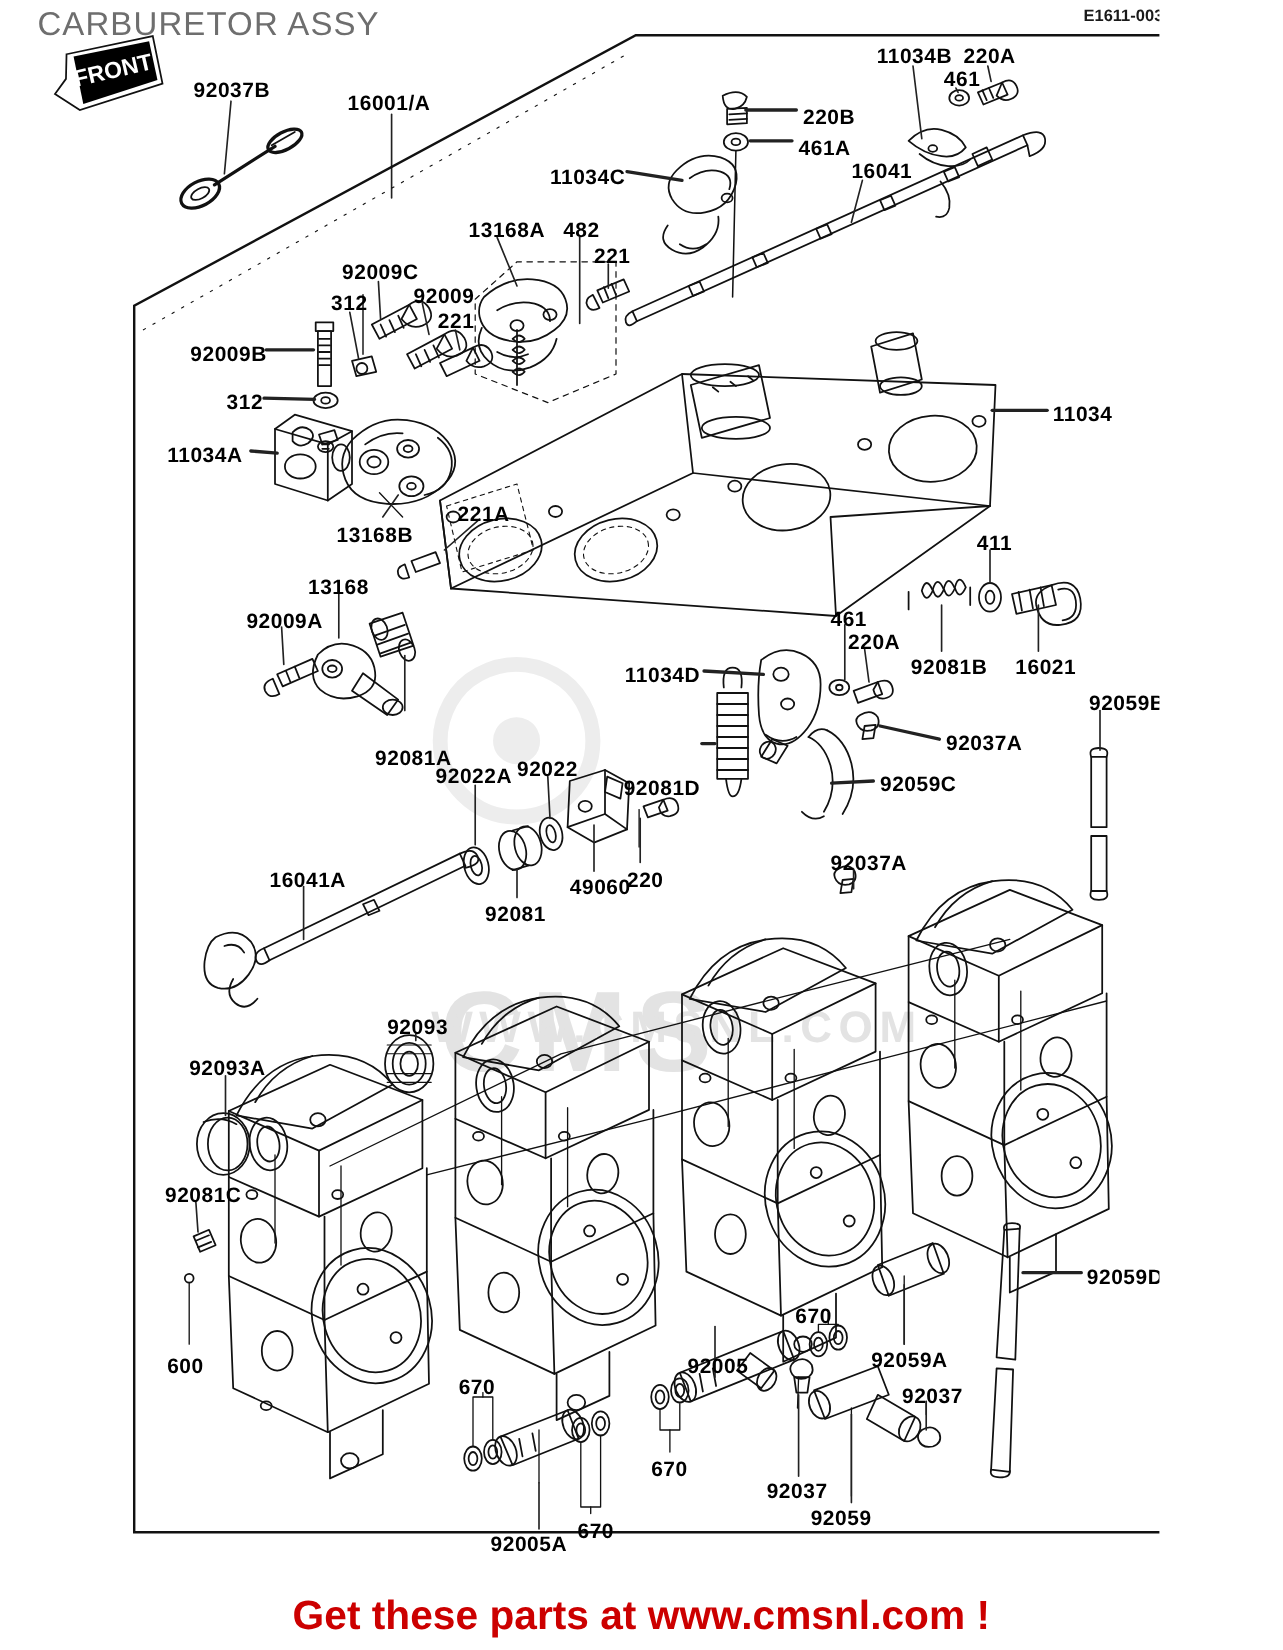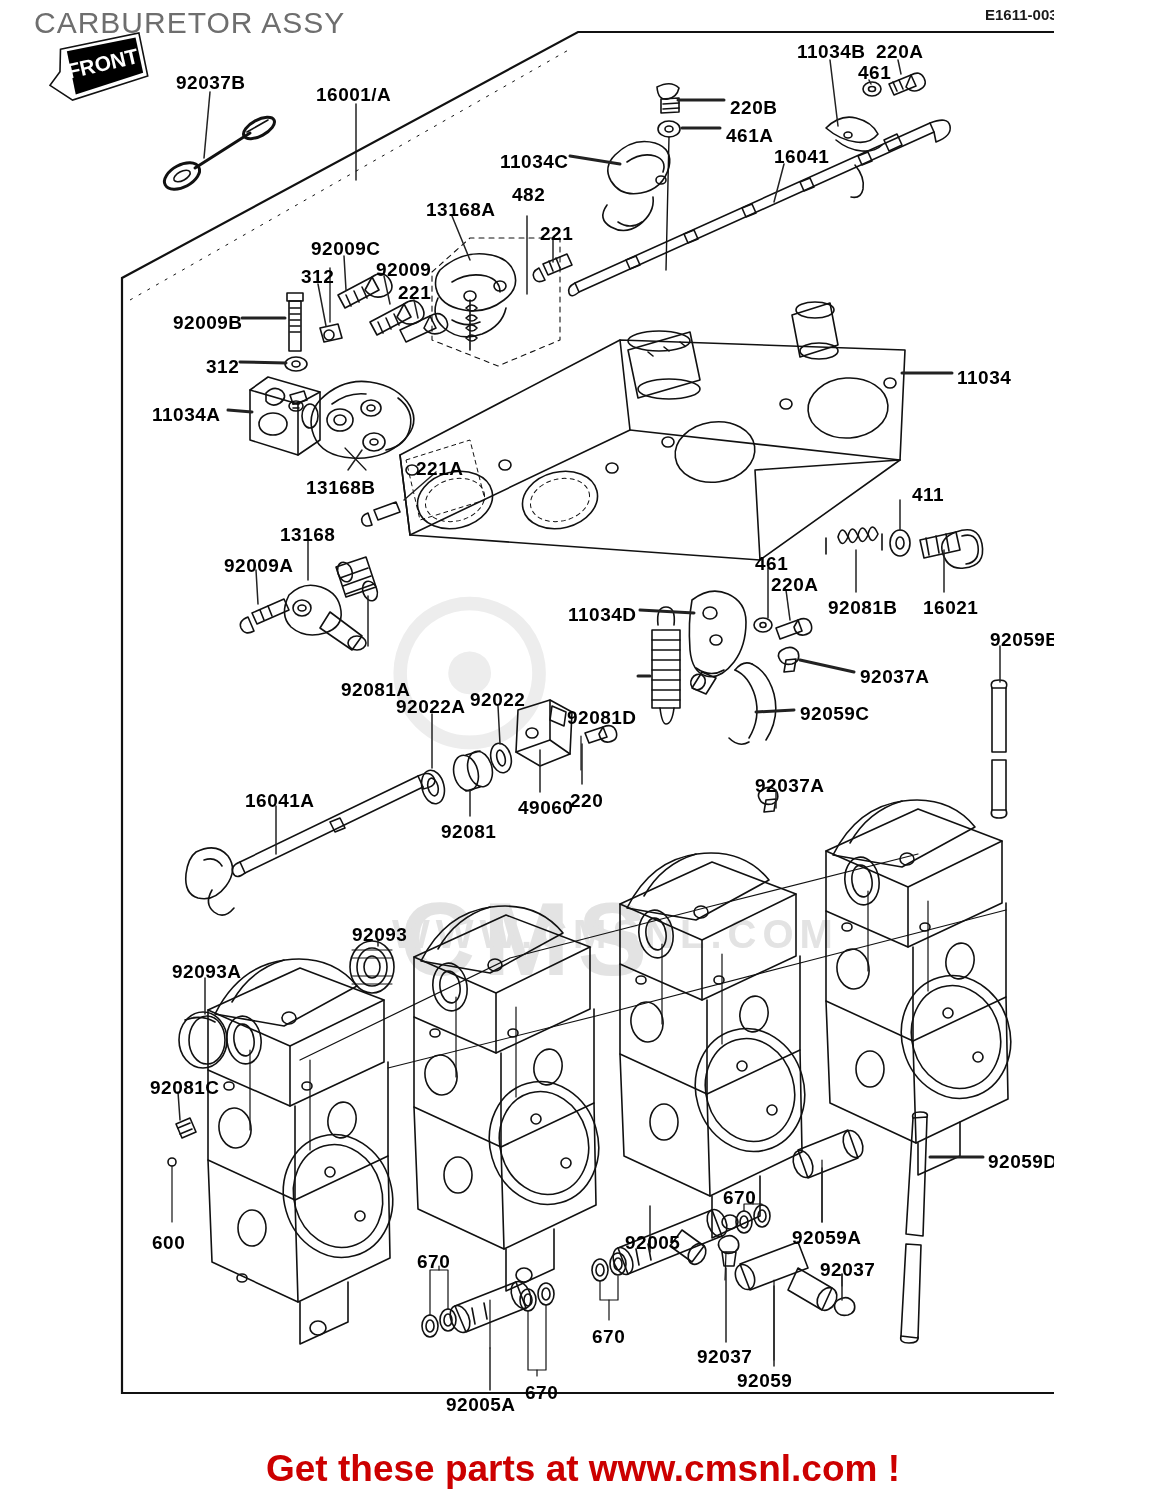--- a/index.html
+++ b/index.html
@@ -716,33 +716,33 @@
     <div class="plabel" style="left:176px; top:73px;">92037B</div>
     <div class="plabel" style="left:316px; top:85px;">16001/A</div>
     <div class="plabel" style="left:797px; top:42px;">11034B</div>
     <div class="plabel" style="left:876px; top:42px;">220A</div>
     <div class="plabel" style="left:858px; top:63px;">461</div>
     <div class="plabel" style="left:730px; top:98px;">220B</div>
     <div class="plabel" style="left:726px; top:126px;">461A</div>
     <div class="plabel" style="left:500px; top:152px;">11034C</div>
     <div class="plabel" style="left:763px; top:147px;margin-left:11px;">16041</div>
     <div class="plabel" style="left:426px; top:200px;">13168A</div>
-    <div class="plabel" style="left:512px; top:185px;">482</div>
+    <div class="plabel" style="left:512px; top:200px;">482</div>
     <div class="plabel" style="left:540px; top:224px;">221</div>
     <div class="plabel" style="left:311px; top:239px;">92009C</div>
     <div class="plabel" style="left:301px; top:267px;">312</div>
     <div class="plabel" style="left:376px; top:260px;">92009</div>
     <div class="plabel" style="left:398px; top:283px;">221</div>
     <div class="plabel" style="left:173px; top:313px;">92009B</div>
     <div class="plabel" style="left:206px; top:357px;">312</div>
     <div class="plabel" style="left:152px; top:405px;">11034A</div>
     <div class="plabel" style="left:306px; top:478px;">13168B</div>
     <div class="plabel" style="left:416px; top:459px;">221A</div>
     <div class="plabel" style="left:957px; top:368px;">11034</div>
-    <div class="plabel" style="left:888px; top:485px;margin-left:24px;">411</div>
+    <div class="plabel" style="left:888px; top:485px;">411</div>
     <div class="plabel" style="left:755px; top:554px;">461</div>
     <div class="plabel" style="left:771px; top:575px;">220A</div>
     <div class="plabel" style="left:828px; top:598px;">92081B</div>
     <div class="plabel" style="left:923px; top:598px;">16021</div>
     <div class="plabel" style="left:280px; top:525px;">13168</div>
     <div class="plabel" style="left:224px; top:556px;">92009A</div>
     <div class="plabel" style="left:341px; top:680px;">92081A</div>
     <div class="plabel" style="left:568px; top:605px;">11034D</div>
     <div class="plabel" style="left:567px; top:671px;margin-top:37px;">92081D</div>
     <div class="plabel" style="left:470px; top:690px;">92022</div>

